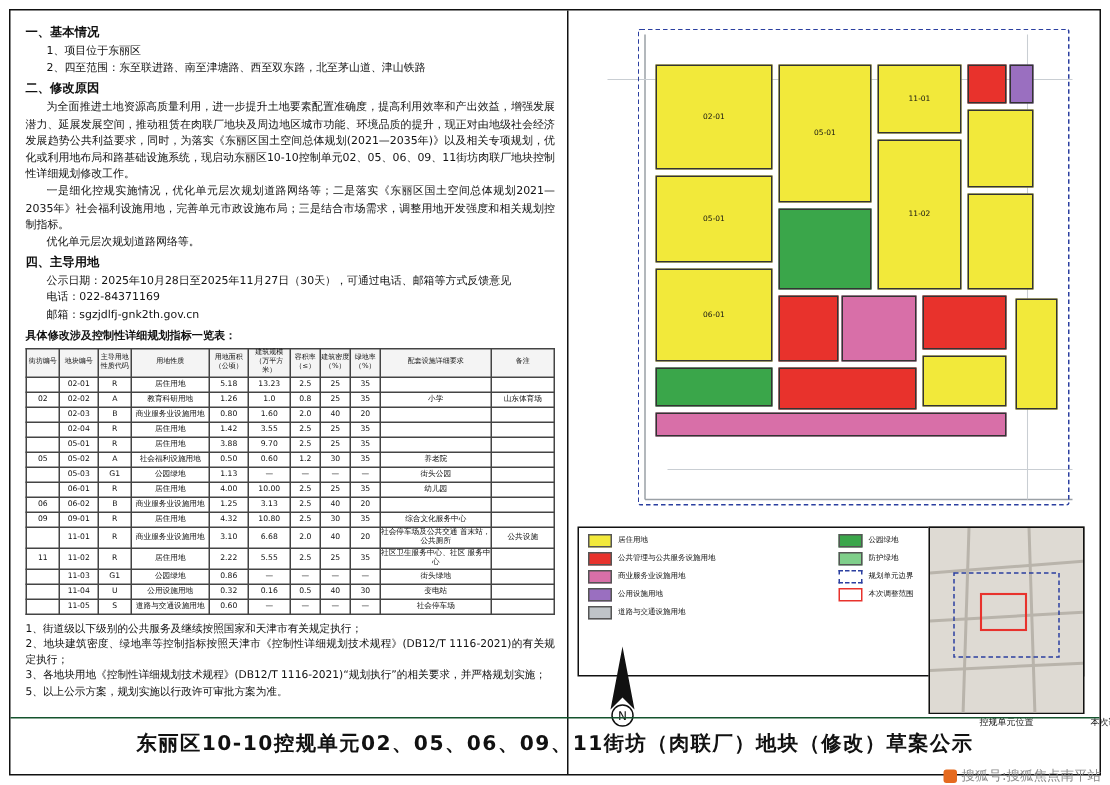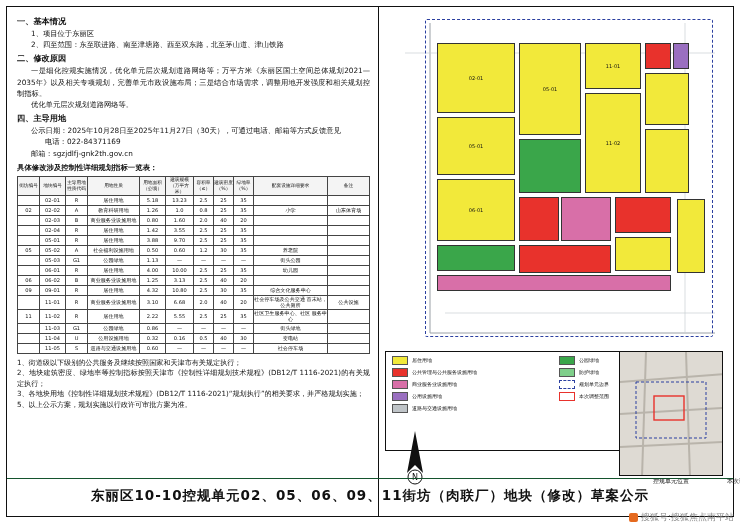--- a/index.html
+++ b/index.html
@@ -102,27 +102,28 @@
 
 <div class="sheet">
 
   <div class="left">
 
     <div class="sec-title">一、基本情况</div>
     <div class="sub">1、项目位于东丽区</div>
     <div class="sub">2、四至范围：东至联进路、南至津塘路、西至双东路，北至茅山道、津山铁路</div>
 
     <div class="sec-title">二、修改原因</div>
-
-    <p class="para indent">一是细化控规实施情况，优化单元层次规划道路网络等；万平方米《东丽区国土空间总体规划2021—2035年》以及相关专项规划，完善单元市政设施布局；三是结合市场需求，调整用地开发强度和相关规划控制指标。</p>
+    <p class="para indent">为全面推进土地资源高质量利用，进一步提升土地要素配置准确度，提高利用效率和产出效益，增强发展潜力、延展发展空间，推动租赁在肉联厂地块及周边地区城市功能、环境品质的提升，现正对由地级社会经济发展趋势公共利益要求，同时，为落实《东丽区国土空间总体规划(2021—2035年)》以及相关专项规划，优化或利用地布局和路基础设施系统，现启动东丽区10-10控制单元02、05、06、09、11街坊肉联厂地块控制性详细规划修改工作。</p>
+
+    <p class="para indent">一是细化控规实施情况，优化单元层次规划道路网络等；二是落实《东丽区国土空间总体规划2021—2035年》社会福利设施用地，完善单元市政设施布局；三是结合市场需求，调整用地开发强度和相关规划控制指标。</p>
     <p class="para indent">优化单元层次规划道路网络等。</p>
 
     <div class="sec-title">四、主导用地</div>
     <p class="para indent">公示日期：2025年10月28日至2025年11月27日（30天），可通过电话、邮箱等方式反馈意见</p>
-    <p class="para" style="margin-left:28px">电话：022-84371169</p>
+    <p class="para" style="margin-left:14px">电话：022-84371169</p>
     <p class="para" style="margin-left:14px">邮箱：sgzjdlfj-gnk2th.gov.cn</p>
 
     <div class="tbl-cap">具体修改涉及控制性详细规划指标一览表：</div>
 
     <table class="idx">
       <colgroup>
         <col style="width:22px">
           <col style="width:26px">
           <col style="width:22px">
           <col style="width:52px">

